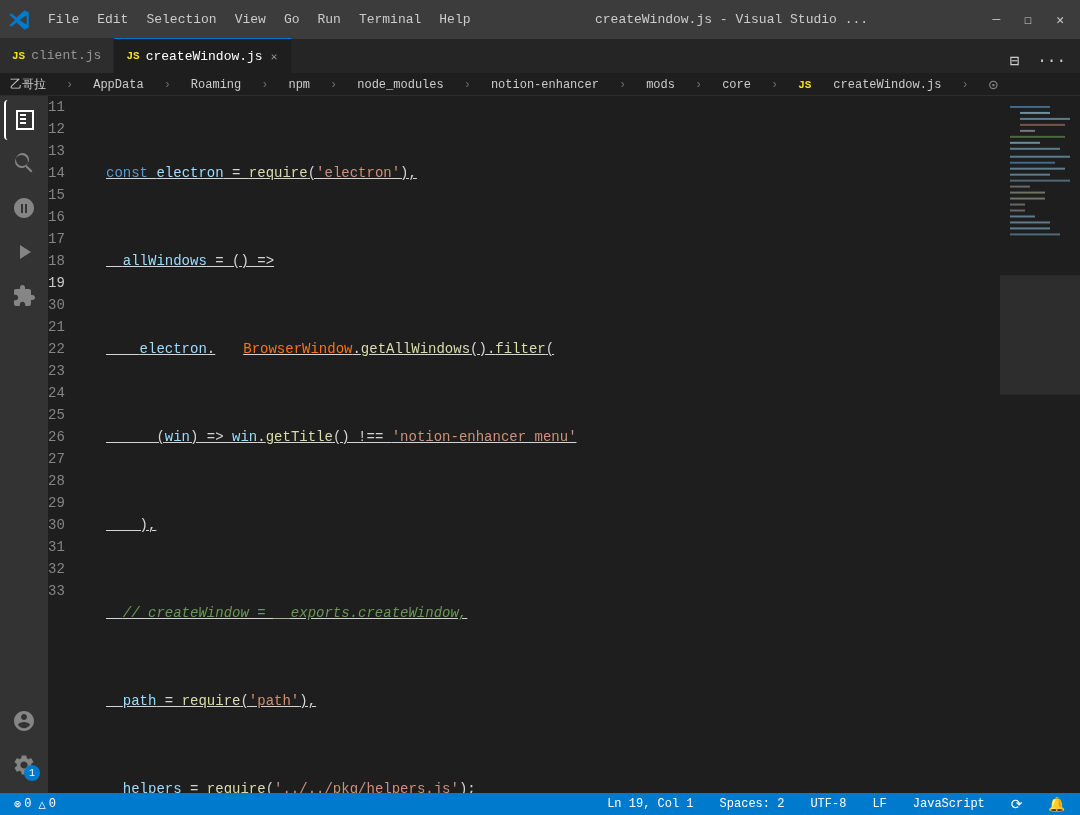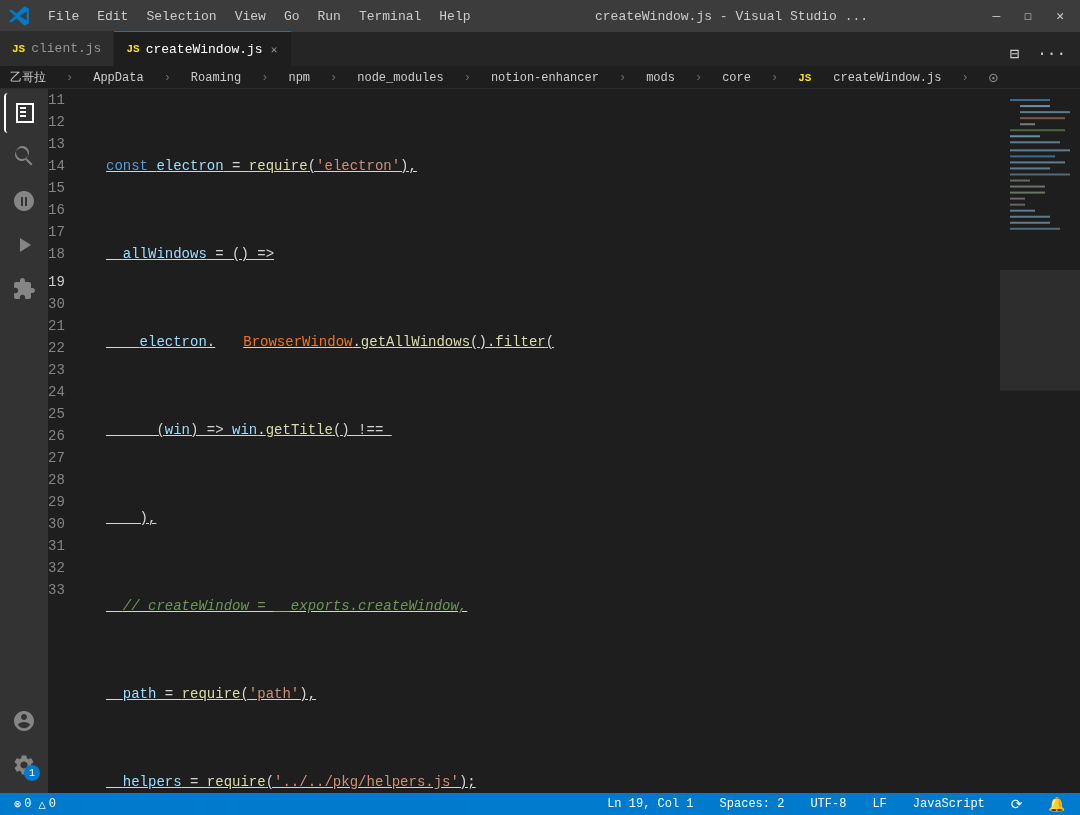--- a/index.html
+++ b/index.html
@@ -9,21 +9,21 @@
       color: #d4d4d4;
       width: 1080px;
       height: 815px;
       overflow: hidden;
       display: flex;
       flex-direction: column;
     }
 
     
     #title-bar {
-      height: 32px;
+      height: 39px;
       background: #3c3c3c;
       display: flex;
       align-items: center;
       padding: 0 8px;
       gap: 10px;
       flex-shrink: 0;
     }
     #vscode-logo {
       width: 22px;
       height: 22px;
@@ -397,21 +397,21 @@
 
         <div id="line-numbers">
           <div class="line-num-cell">11</div>
           <div class="line-num-cell">12</div>
           <div class="line-num-cell">13</div>
           <div class="line-num-cell">14</div>
           <div class="line-num-cell">15</div>
           <div class="line-num-cell">16</div>
           <div class="line-num-cell">17</div>
           <div class="line-num-cell">18</div>
-          <div class="line-num-cell" style="color:#cccccc;margin-top:6px;">19</div>
+          <div class="line-num-cell" style="color:#cccccc;">19</div>
           <div class="line-num-cell">30</div>
           <div class="line-num-cell">21</div>
           <div class="line-num-cell">22</div>
           <div class="line-num-cell">23</div>
           <div class="line-num-cell">24</div>
           <div class="line-num-cell">25</div>
           <div class="line-num-cell">26</div>
           <div class="line-num-cell">27</div>
           <div class="line-num-cell">28</div>
           <div class="line-num-cell">29</div>
@@ -429,21 +429,21 @@
           
           <div class="code-line">
             <span class="plain">  </span><span class="var">allWindows</span><span class="plain"> = () =&gt;</span>
           </div>
           
           <div class="code-line">
             <span class="plain">    </span><span class="var">electron</span><span class="plain">.</span><span class="prop">BrowserWindow</span><span class="plain">.</span><span class="fn">getAllWindows</span><span class="plain">().</span><span class="fn">filter</span><span class="plain">(</span>
           </div>
           
           <div class="code-line">
-            <span class="plain">      (</span><span class="var">win</span><span class="plain">) =&gt; </span><span class="var">win</span><span class="plain">.</span><span class="fn">getTitle</span><span class="plain">() !== </span>
+            <span class="plain">      (</span><span class="var">win</span><span class="plain">) =&gt; </span><span class="var">win</span><span class="plain">.</span><span class="fn">getTitle</span><span class="plain">() !== </span><span class="str">'notion-enhancer menu'</span>
           </div>
           
           <div class="code-line">
             <span class="plain">    ),</span>
           </div>
           
           <div class="code-line">
             <span class="plain">  </span><span class="comment">// createWindow = __exports.createWindow,</span>
           </div>
           

